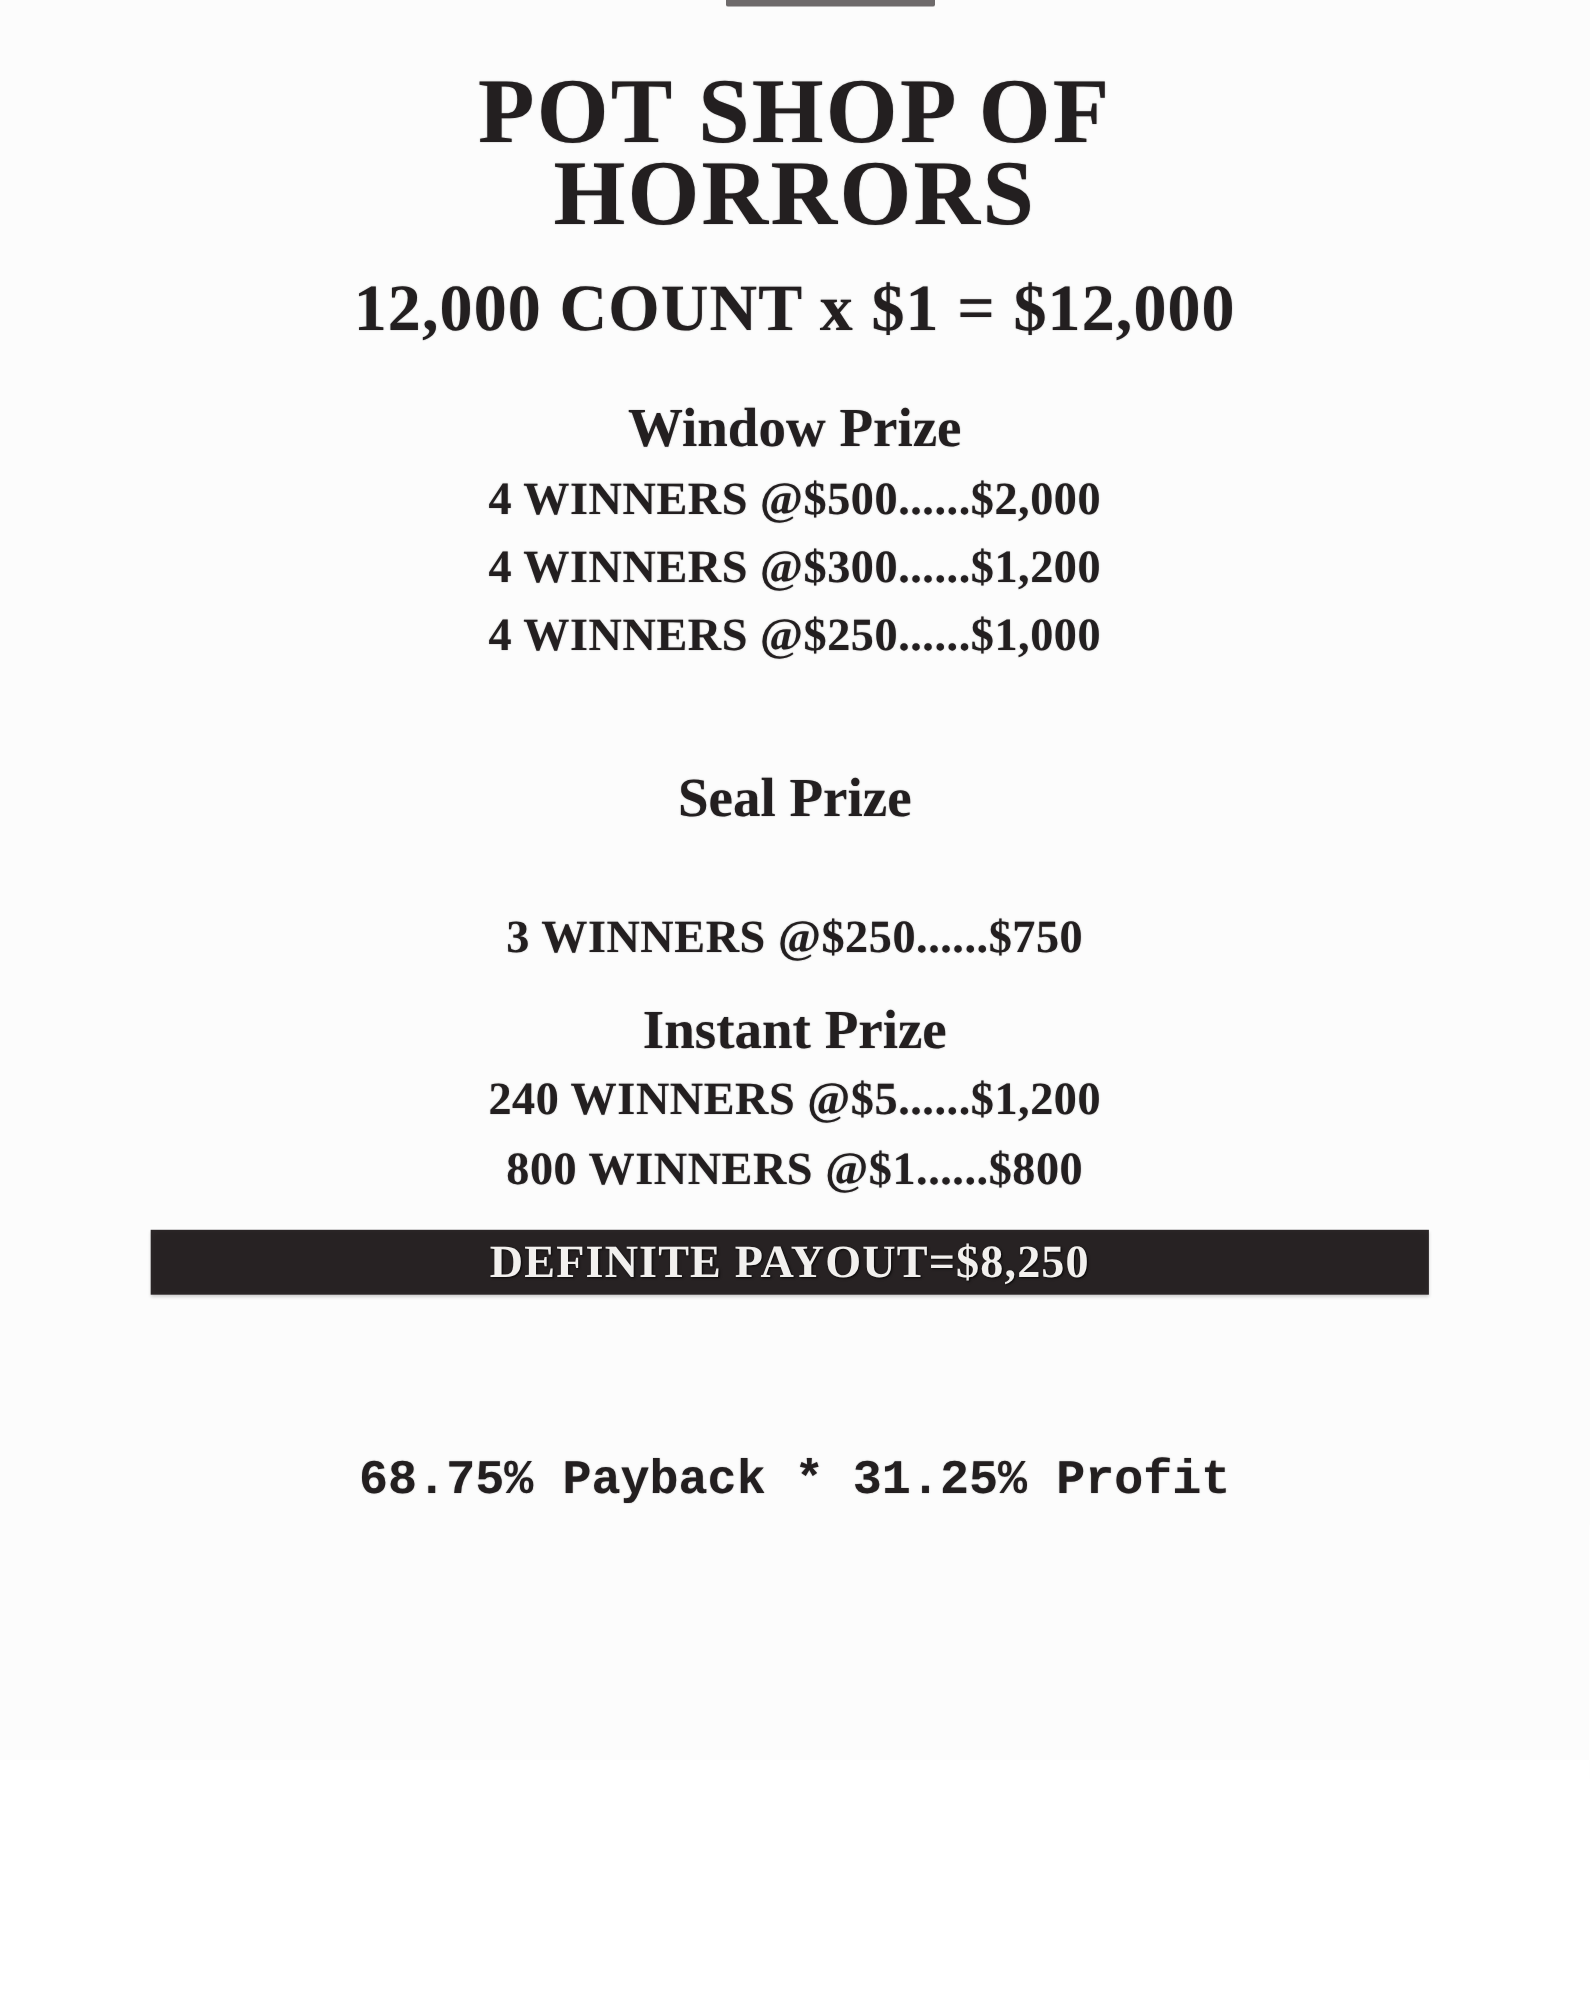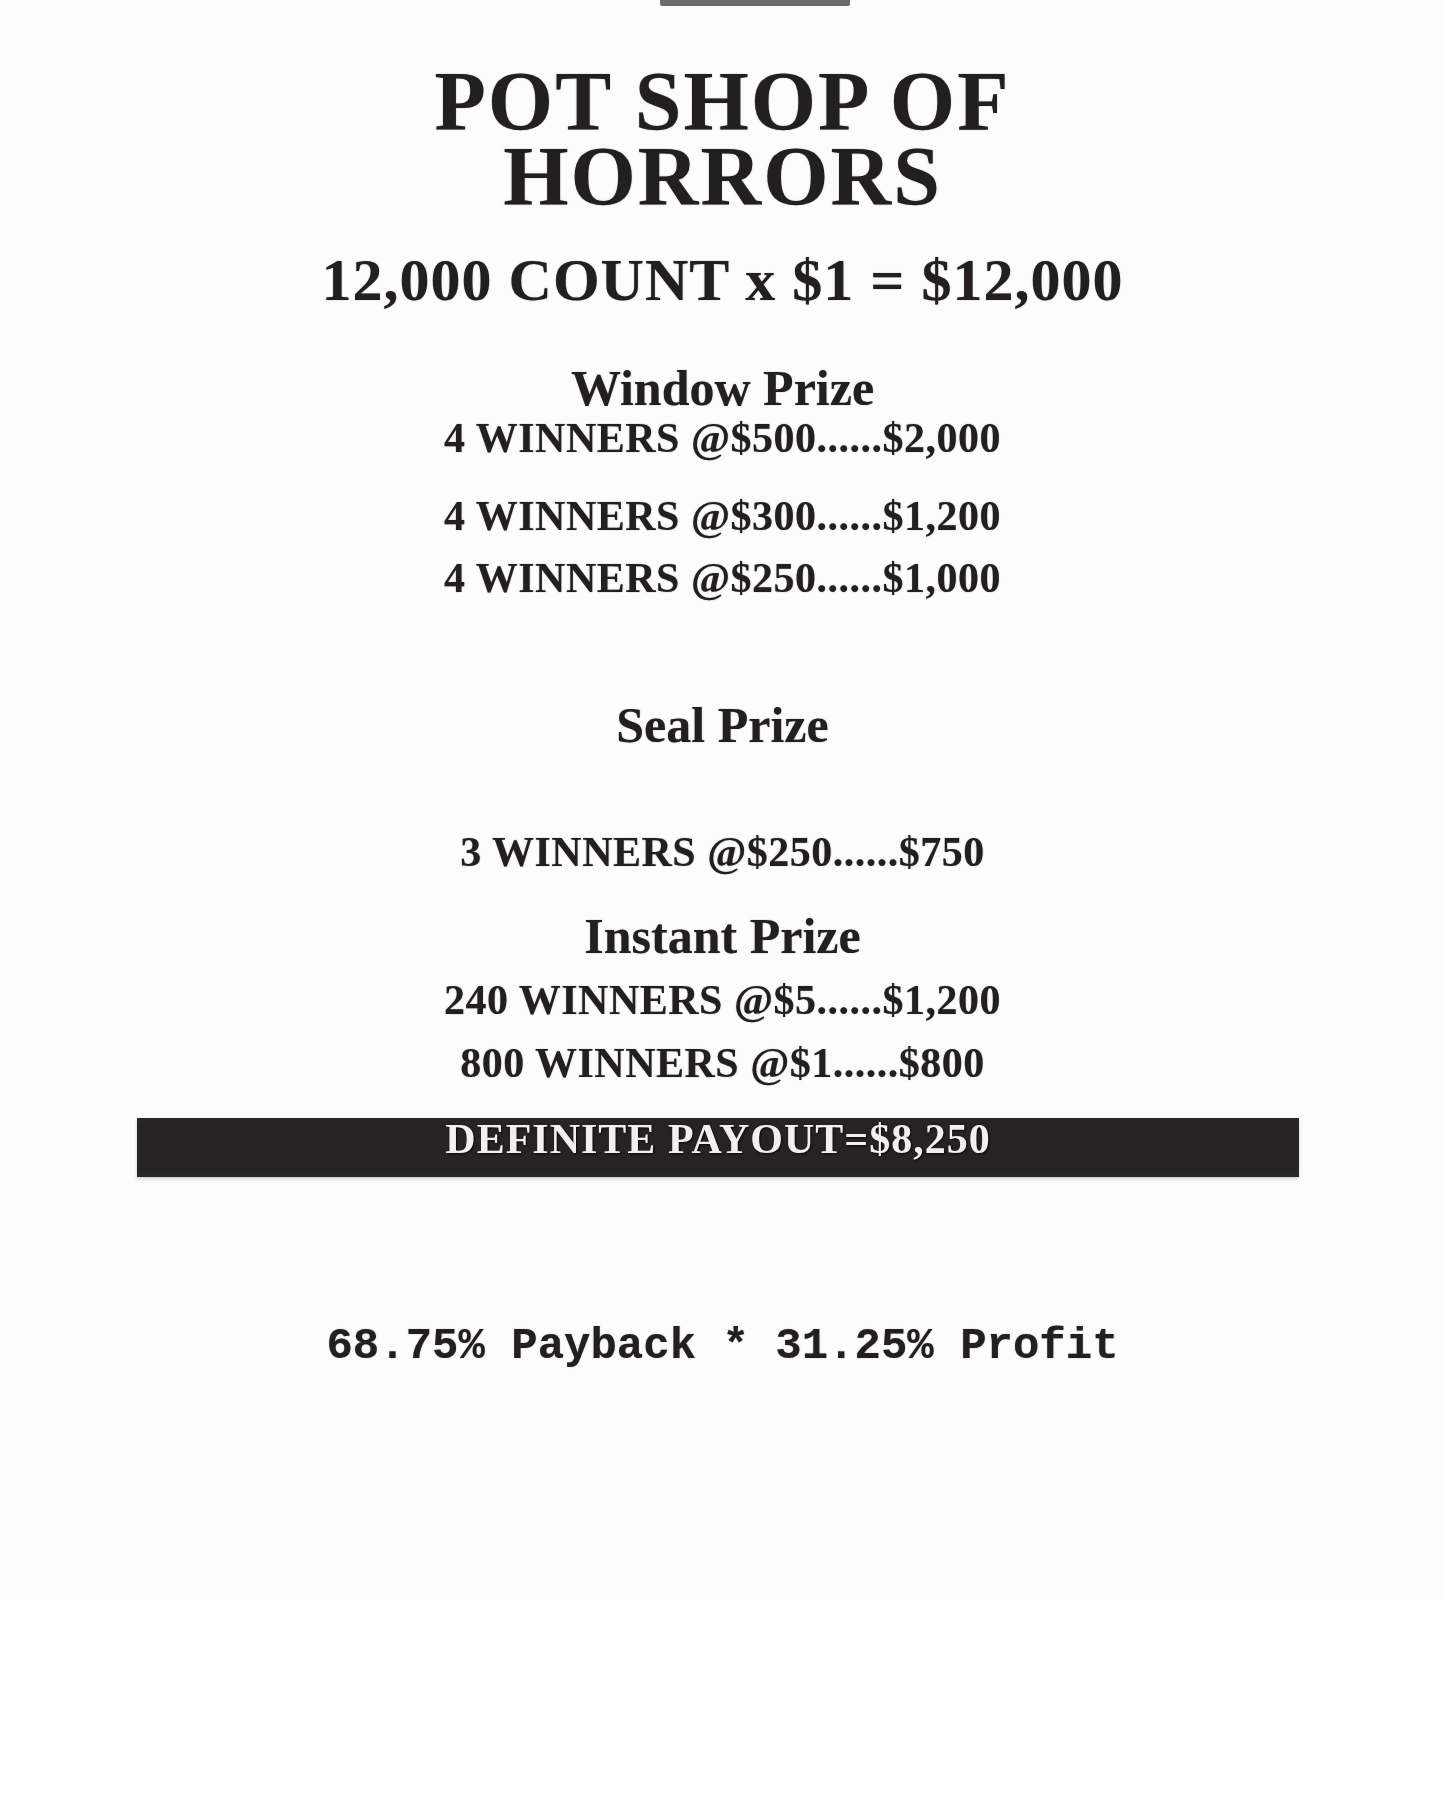--- a/index.html
+++ b/index.html
@@ -24,21 +24,21 @@
     text-shadow:0 0 1.2px rgba(35,31,32,.5);
   }
   .title{font-size:84px;line-height:84px;letter-spacing:2px;}
   .subtitle{font-size:60px;line-height:70px;letter-spacing:1px;}
   .heading{font-size:50px;line-height:50px;}
   .line{font-size:42px;line-height:42px;letter-spacing:.5px;}
   .footer-line{font-size:44px;line-height:44px;font-family:Liberation Mono, monospace;}
   .banner{
     position:absolute;left:137px;width:1162px;height:59px;
     background:var(--banner-bg);
-    display:flex;justify-content:center;
+    display:flex;align-items:center;justify-content:center;
     box-shadow:0 2px 3px rgba(0,0,0,.18), inset 0 0 8px rgba(255,255,255,.04);
   }
   .banner-text{
     font-size:42px;line-height:42px;
     color:var(--banner-ink);
     letter-spacing:1px;
     text-shadow:1px 1px 2px rgba(0,0,0,.75);
     white-space:pre;
   }
   .scan-artifact{
@@ -52,21 +52,21 @@
 <div class="page">
 
   <div class="scan-artifact"></div>
 
   <div class="txt title" style="top:60px">POT SHOP OF</div>
   <div class="txt title" style="top:135px">HORRORS</div>
 
   <div class="txt subtitle" style="top:245px">12,000 COUNT x $1 = $12,000</div>
 
   <div class="txt heading" style="top:363px">Window Prize</div>
-  <div class="txt line" style="top:417px">4 WINNERS @$500......$2,000</div>
+  <div class="txt line" style="top:433px">4 WINNERS @$500......$2,000</div>
   <div class="txt line" style="top:495px">4 WINNERS @$300......$1,200</div>
   <div class="txt line" style="top:557px">4 WINNERS @$250......$1,000</div>
 
   <div class="txt heading" style="top:700px">Seal Prize</div>
   <div class="txt line" style="top:831px">3 WINNERS @$250......$750</div>
 
   <div class="txt heading" style="top:911px">Instant Prize</div>
   <div class="txt line" style="top:979px">240 WINNERS @$5......$1,200</div>
   <div class="txt line" style="top:1042px">800 WINNERS @$1......$800</div>
 

